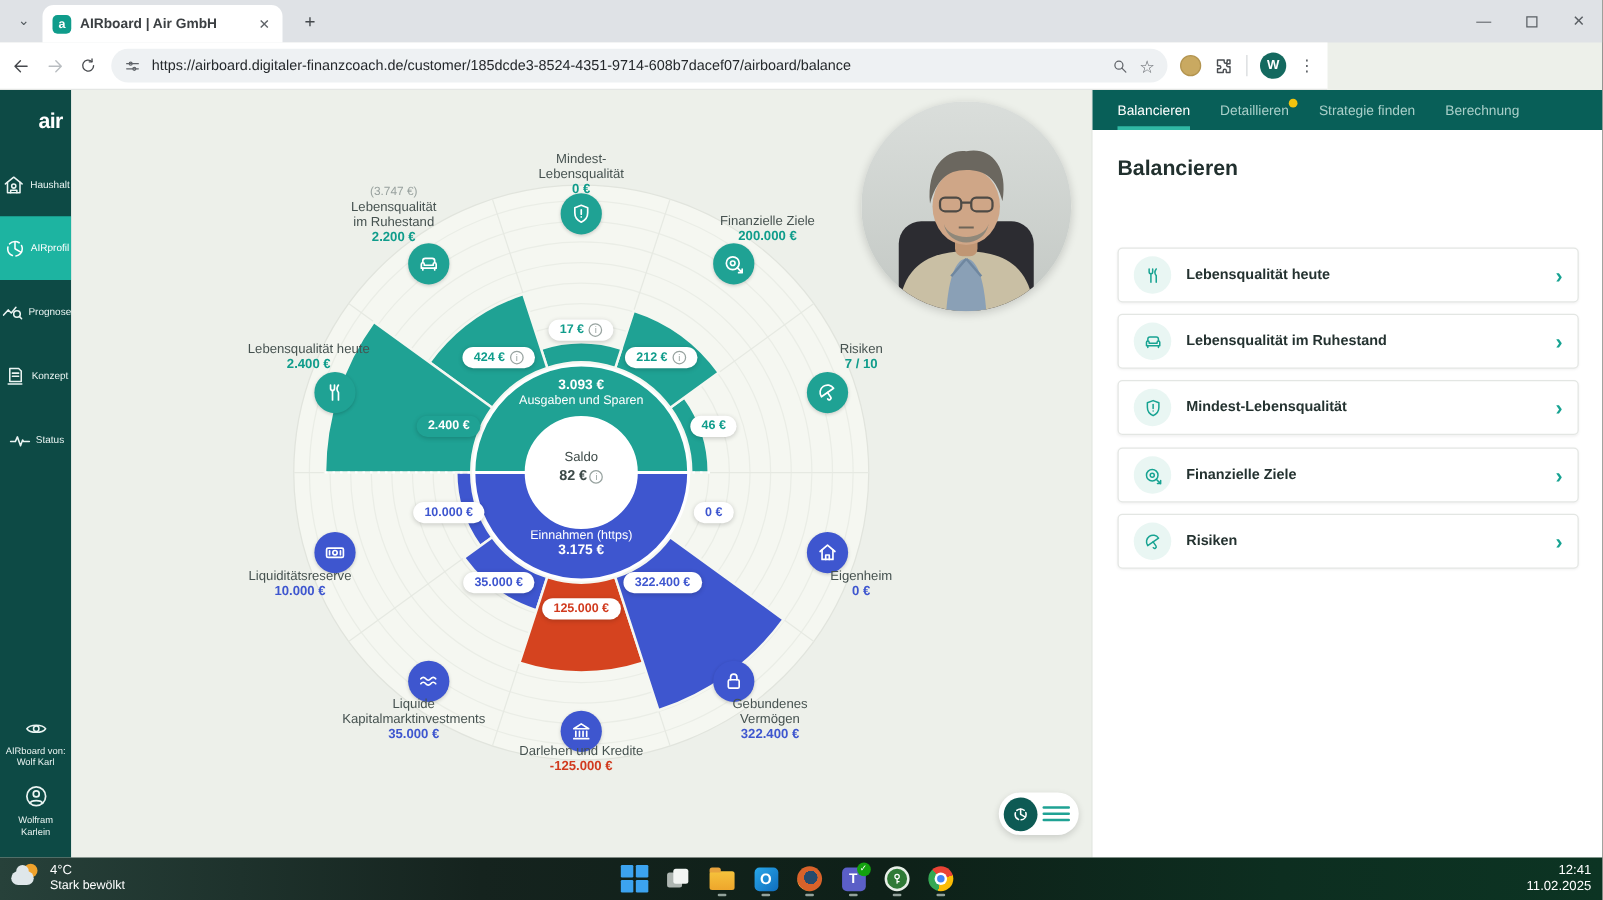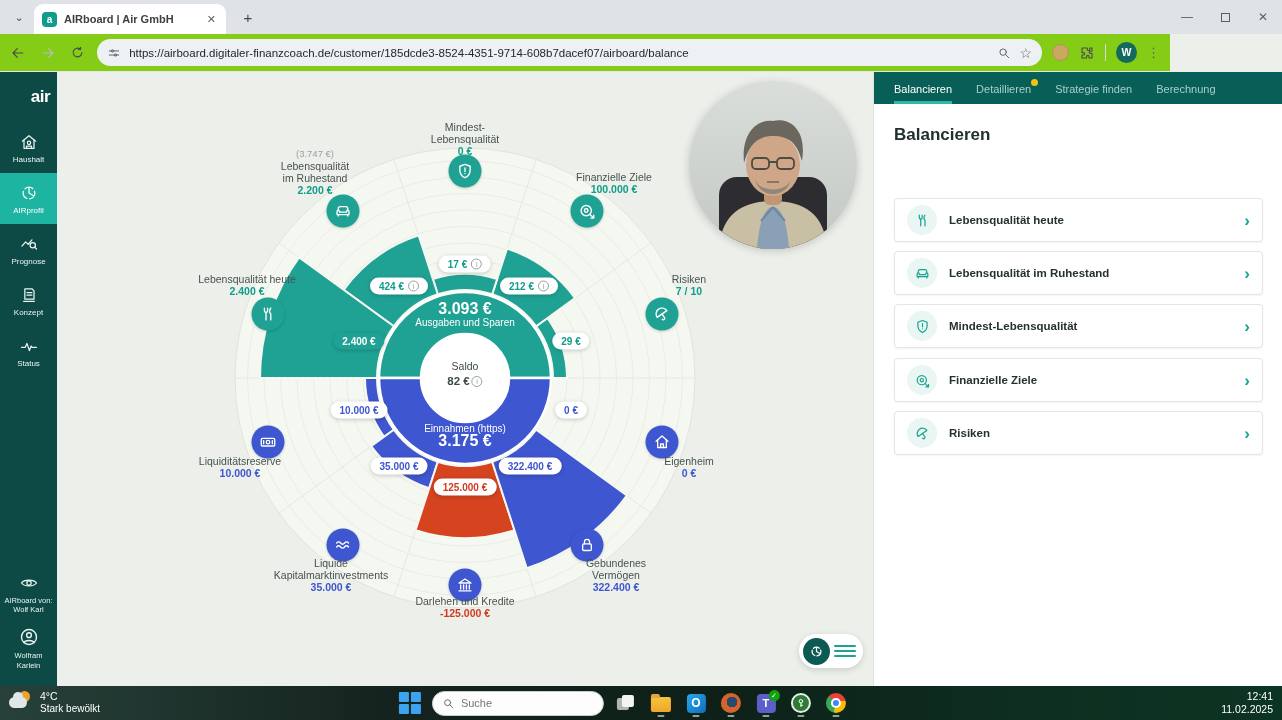--- a/index.html
+++ b/index.html
@@ -10,36 +10,36 @@
   .tabstrip{position:absolute;left:0;top:0;width:1282px;height:34px;background:#dfe2e6;}
   .tabsearch{position:absolute;left:8px;top:8px;width:22px;height:20px;border-radius:6px;color:#4b5257;font-size:11px;text-align:center;line-height:19px;}
   .tab{position:absolute;left:34px;top:4px;width:192px;height:30px;background:#fff;border-radius:9px 9px 0 0;display:flex;align-items:center;padding:0 8px;gap:7px;}
   .favicon{width:15px;height:15px;border-radius:4px;background:#0f9c8b;color:#fff;font-size:10px;font-weight:bold;text-align:center;line-height:15px;}
   .tab-title{font-size:11px;color:#3c4043;white-space:nowrap;overflow:hidden;flex:1;font-weight:bold;}
   .tab-close{color:#5f6368;font-size:11px;padding:0 2px;}
   .newtab{position:absolute;left:238px;top:8px;width:20px;height:20px;color:#44484c;font-size:15px;text-align:center;line-height:19px;}
   .wincontrols{position:absolute;right:0;top:0;height:34px;display:flex;align-items:center;}
   .winbtn{width:38px;height:34px;display:flex;align-items:center;justify-content:center;color:#5a5f64;font-size:12px;}
   .winbtn .sq{width:9px;height:9px;border:1px solid #5a5f64;}
-  .toolbar{position:absolute;left:0;top:34px;width:1170px;height:38px;background:#84cc16;border-bottom:1px solid #e4e6e4;display:flex;align-items:center;}
+  .toolbar{position:absolute;left:0;top:34px;width:1062px;height:38px;background:#ffffff;border-bottom:1px solid #e4e6e4;display:flex;align-items:center;}
   .navbtn{width:26px;height:26px;margin-left:6px;display:flex;align-items:center;justify-content:center;color:#46494d;font-size:15px;}
   .navbtn.disabled{color:#b9bdc1;}
   .urlbar{margin-left:8px;width:1034px;height:27px;background:#eef1f3;border-radius:14px;display:flex;align-items:center;padding:0 10px;gap:8px;}
   .urlbar .icon{color:#5f6368;}
   .url-text{flex:1;font-size:11.5px;color:#24282b;white-space:nowrap;overflow:hidden;}
   .toolbar-right{display:flex;align-items:center;margin-left:10px;gap:10px;}
   .ext-dot{width:17px;height:17px;border-radius:50%;background:#c9a961;border:1px solid #b3944f;}
   .tb-sep{width:1px;height:17px;background:#d6d9dc;}
   .avatar{width:21px;height:21px;border-radius:50%;background:#14695f;color:#fff;font-size:10.5px;font-weight:bold;text-align:center;line-height:21px;}
   .kebab{color:#5f6368;font-size:13px;margin-right:10px;}
 
   
   .sidebar{position:absolute;left:0;top:72px;width:57px;height:614px;background:#0d4a45;color:#fff;}
   .logo{height:50px;display:flex;align-items:center;justify-content:center;font-size:17px;font-weight:800;letter-spacing:-.5px;color:#fff;padding-left:24px;}
-  .nav-item{height:51px;display:flex;flex-direction:column;align-items:center;justify-content:center;gap:3px;color:#eaf4f2;}
+  .nav-item{height:51px;display:flex;flex-direction:row;align-items:center;justify-content:center;gap:3px;color:#eaf4f2;}
   .nav-item.active{background:#1db4a1;color:#fff;}
   .nav-item .lbl{font-size:8px;}
   .side-foot{position:absolute;left:0;bottom:16px;width:57px;display:flex;flex-direction:column;gap:12px;}
   .foot-item{display:flex;flex-direction:column;align-items:center;gap:3px;color:#eaf4f2;}
   .foot-item .lbl{font-size:7.5px;line-height:1.25;text-align:center;}
 
   
   .main{position:absolute;left:57px;top:72px;width:816px;height:614px;background:#edf0ea;}
   #chart-svg{position:absolute;left:0;top:0;}
   .cicon{position:absolute;width:33px;height:33px;border-radius:50%;display:flex;align-items:center;justify-content:center;color:#fff;transform:translate(-50%,-50%);box-shadow:0 1px 3px rgba(0,0,0,.18);}
@@ -48,21 +48,21 @@
   .badge{position:absolute;transform:translate(-50%,-50%);background:#fff;border-radius:11px;padding:3px 9px;font-size:10px;font-weight:700;box-shadow:0 1px 4px rgba(0,0,0,.2);display:flex;align-items:center;gap:4px;white-space:nowrap;}
   .badge.teal{color:#0f9c8b;} .badge.blue{color:#3e56cf;} .badge.red{color:#d13a1e;}
   .badge.filled{background:#1fa294;color:#fff;}
   .info{width:11px;height:11px;border:1px solid #98a3a0;border-radius:50%;color:#98a3a0;font-size:7.5px;line-height:10px;display:inline-block;text-align:center;font-style:normal;font-weight:400;}
   .clabel{position:absolute;transform:translateX(-50%);text-align:center;font-size:10.5px;line-height:12px;color:#465250;white-space:nowrap;}
   .clabel .note{color:#99a29f;font-size:9.5px;}
   .clabel .v{font-weight:700;}
   .clabel .v.teal{color:#0f9c8b;} .clabel .v.blue{color:#3e56cf;} .clabel .v.red{color:#d13a1e;}
   .clabel div:empty{display:none;}
   .ringtext{position:absolute;transform:translateX(-50%);text-align:center;color:#fff;font-size:10px;line-height:11.5px;white-space:nowrap;}
-  .ringtext b{font-size:16px;}
+  .ringtext b{font-size:11px;}
   .saldo{position:absolute;transform:translateX(-50%);text-align:center;color:#3d4a48;font-size:10.5px;line-height:15px;}
   .saldo .val{font-weight:700;font-size:11.5px;display:flex;align-items:center;gap:2px;justify-content:center;}
   .webcam{position:absolute;left:632px;top:9px;width:168px;height:168px;border-radius:50%;overflow:hidden;box-shadow:0 2px 8px rgba(0,0,0,.18);}
   .viewtoggle{position:absolute;left:742px;top:562px;width:64px;height:34px;background:#fff;border-radius:17px;box-shadow:0 2px 6px rgba(0,0,0,.15);display:flex;align-items:center;padding:0 4px;gap:4px;}
   .vt-pie{width:27px;height:27px;border-radius:50%;background:#0d5a54;color:#fff;display:flex;align-items:center;justify-content:center;}
   .vt-list{width:22px;height:22px;display:flex;flex-direction:column;justify-content:center;gap:3px;}
   .vt-list i{display:block;height:2px;background:#1fa294;border-radius:1px;}
 
   
   .panel{position:absolute;left:873px;top:72px;width:409px;height:614px;background:#fff;border-left:1px solid #dfe3dd;}
@@ -426,21 +426,21 @@
           <use href="#sym-lock"></use>
         </svg>
       </div>
     <div class="cicon blue" style="left:605px;top:370px">
         <svg class="icon" width="19" height="19">
           <use href="#sym-home"></use>
         </svg>
       </div>
 
     <div class="badge teal" style="left:514px;top:269px">
-        <span>29 €</span>
+        <span>46 €</span>
       </div>
     <div class="badge teal" style="left:472px;top:214px">
         <span>212 €</span>
         <i class="info">i</i>
       </div>
     <div class="badge teal" style="left:408px;top:192px">
         <span>17 €</span>
         <i class="info">i</i>
       </div>
     <div class="badge teal" style="left:342px;top:214px">
@@ -465,21 +465,21 @@
     <div class="badge blue" style="left:514px;top:338px">
         <span>0 €</span>
       </div>
 
     <div class="clabel" style="left:632px;top:201px">
       <div>Risiken</div>
         <div class="v teal">7 / 10</div>
     </div>
     <div class="clabel" style="left:557px;top:99px">
       <div>Finanzielle Ziele</div>
-        <div class="v teal">100.000 €</div>
+        <div class="v teal">200.000 €</div>
     </div>
     <div class="clabel" style="left:408px;top:49px">
       <div>Mindest-</div>
         <div>Lebensqualität</div>
         <div class="v teal">0 €</div>
     </div>
     <div class="clabel" style="left:258px;top:76px">
       <div class="note">(3.747 €)</div>
         <div>Lebensqualität</div>
         <div>im Ruhestand</div>
@@ -616,26 +616,20 @@
     </div>
     <div class="tb-center">
       <div class="tb-slot">
           <span class="startbtn">
             <i></i>
             <i></i>
             <i></i>
             <i></i>
           </span>
         </div>
-      <div class="searchpill">
-        <svg class="icon" width="13" height="13">
-            <use href="#sym-magnifier"></use>
-          </svg>
-        <input placeholder="Suche" style="">
-      </div>
       <div class="tb-slot">
           <span class="tv">
             <i></i>
             <i></i>
           </span>
         </div>
       <div class="tb-slot">
           <span class="folder"></span>
           <span class="dash"></span>
         </div>

